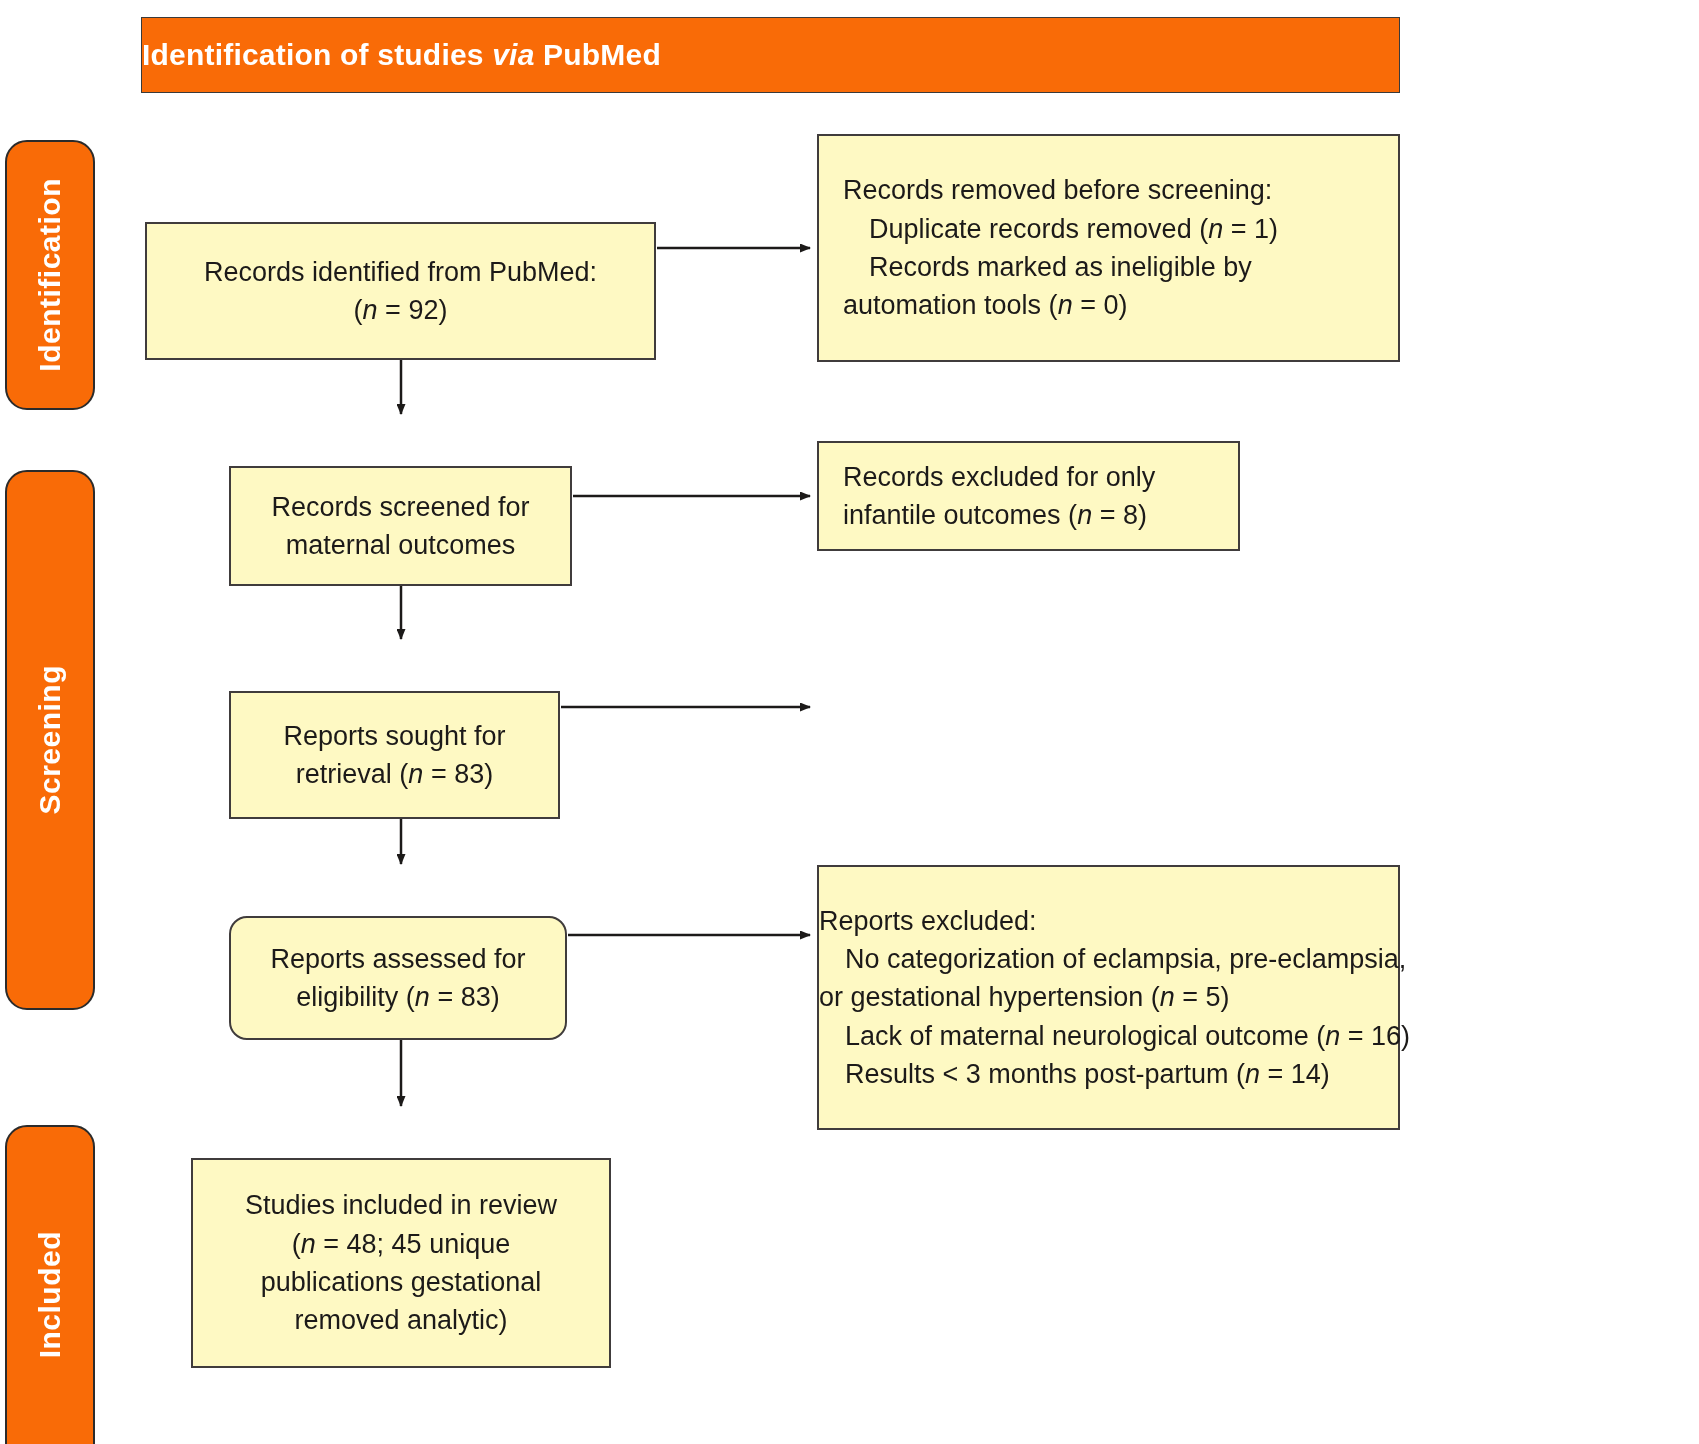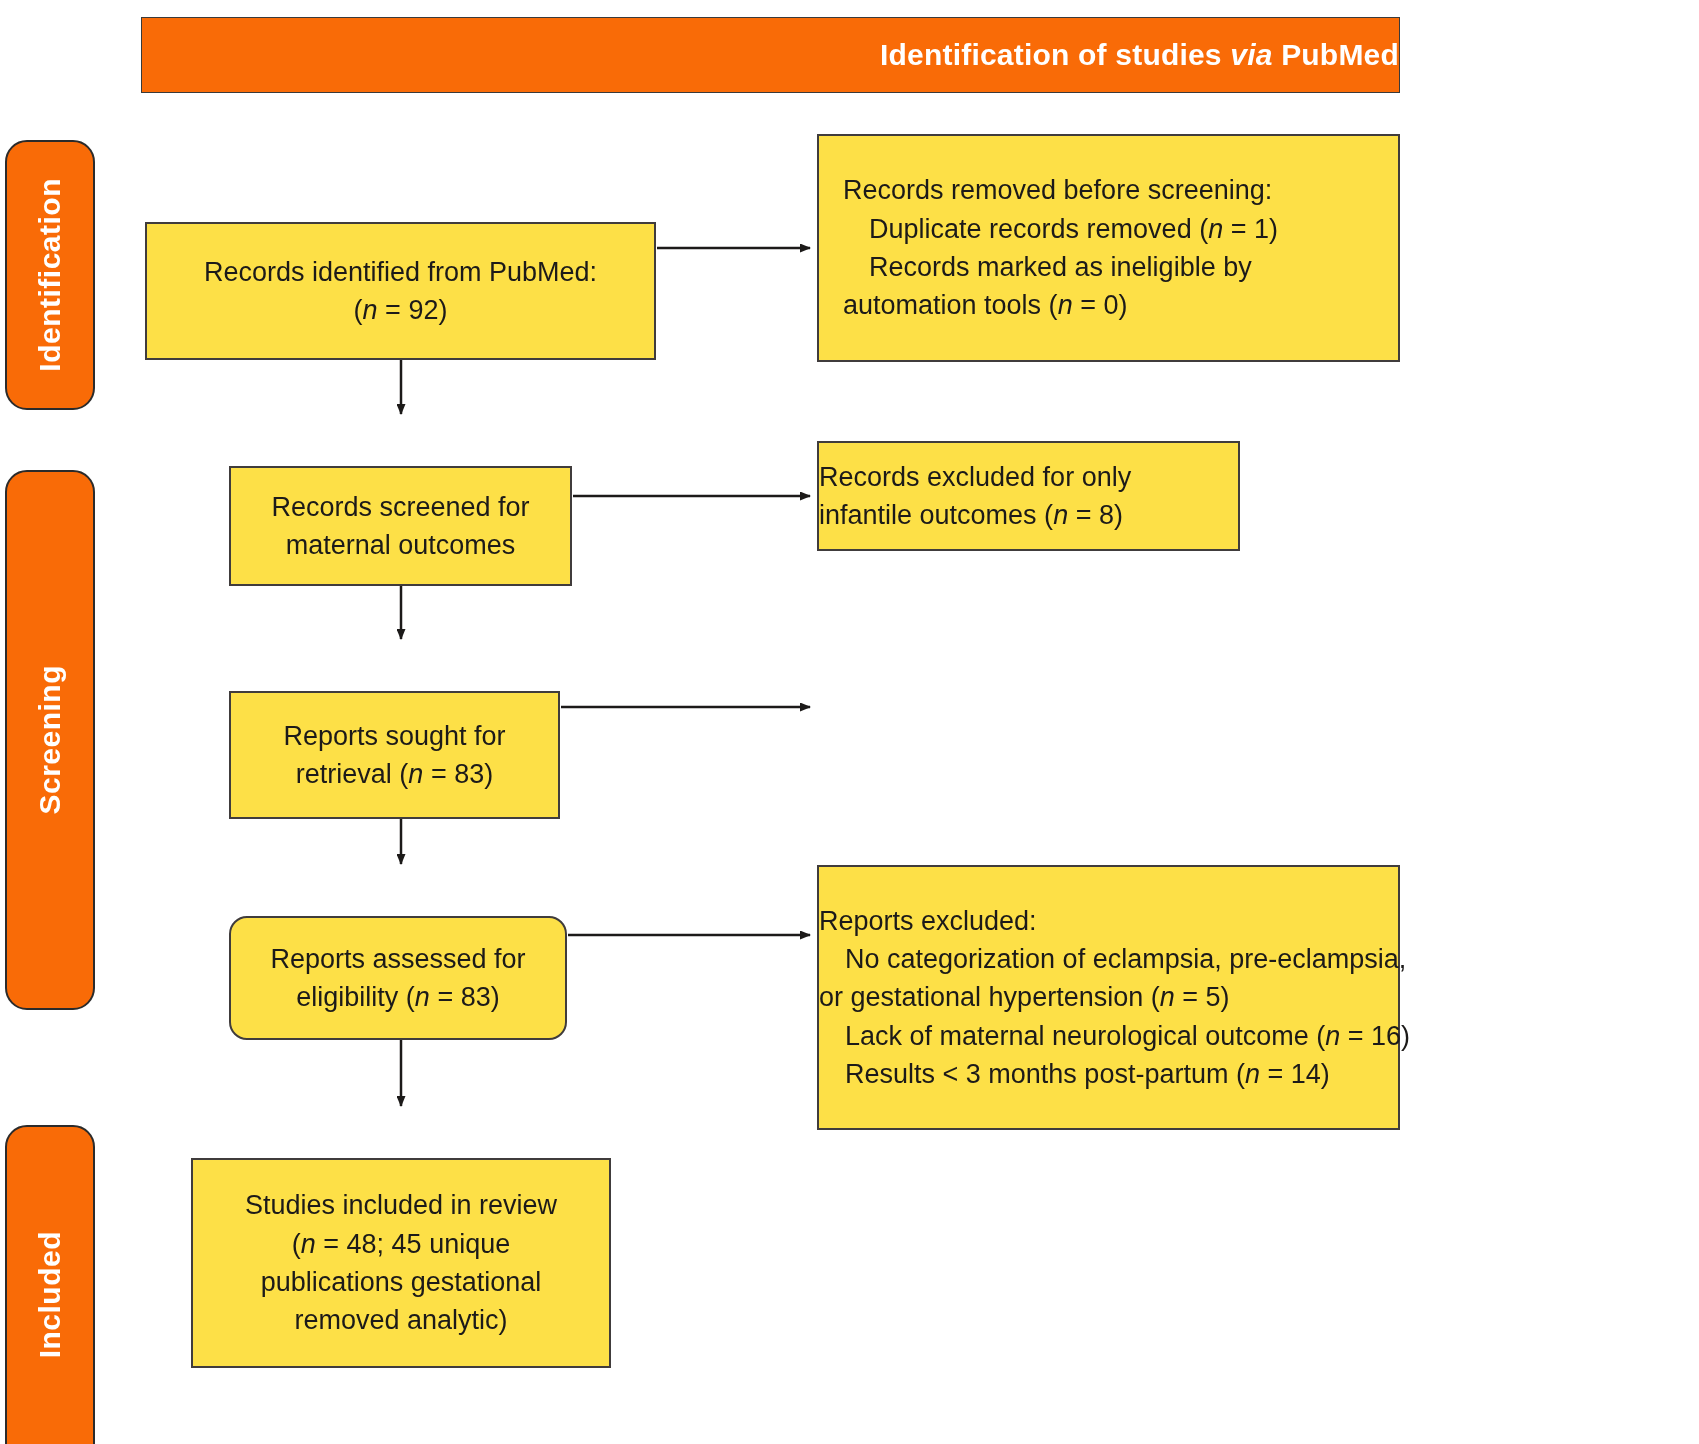--- a/index.html
+++ b/index.html
@@ -21,21 +21,21 @@
     position: absolute;
     left: 141px;
     top: 17px;
     width: 1259px;
     height: 76px;
     background: #F96B07;
     border: 1px solid #3a3a3a;
     box-sizing: border-box;
     display: flex;
     align-items: center;
-    justify-content: flex-end;
+    justify-content: flex-start;
   }
   .header-banner-text {
     color: #ffffff;
     font-size: 30px;
     font-weight: bold;
     letter-spacing: 0.2px;
     white-space: nowrap;
   }
   .header-banner-text .ital { font-style: italic; }
 
@@ -61,41 +61,41 @@
     white-space: nowrap;
     letter-spacing: 0.5px;
   }
   #tab-identification { top: 140px;  height: 270px; }
   #tab-screening     { top: 470px;  height: 540px; }
   #tab-included      { top: 1125px; height: 340px; }
 
   
   .flow-box {
     position: absolute;
-    background: #fde047;
+    background: #fef9c3;
     border: 2px solid #403c3c;
     box-sizing: border-box;
     display: flex;
     flex-direction: column;
     justify-content: center;
     color: #1c1a19;
     font-size: 27px;
     line-height: 1.42;
   }
   .flow-box.centered { align-items: center; text-align: center; margin-top: 45px; }
   .flow-box.lefty    { align-items: flex-start; text-align: left; }
   .flow-box .ln { display: block; white-space: nowrap; }
   .flow-box.lefty .pad { padding-left: 26px; }
   .ital { font-style: italic; }
 
   
   #box-identified   { left: 145px; top: 177px;  width: 511px; height: 138px; }
   #box-removed      { left: 817px; top: 134px;  width: 583px; height: 228px; padding-left: 24px; }
   #box-screened     { left: 229px; top: 421px;  width: 343px; height: 120px; }
-  #box-excluded-inf { left: 817px; top: 441px;  width: 423px; height: 110px; }
+  #box-excluded-inf { left: 817px; top: 441px;  width: 423px; height: 110px; padding-left: 24px; }
   #box-sought       { left: 229px; top: 646px;  width: 331px; height: 128px; }
   #box-notretrieved { left: 817px; top: 668px;  width: 459px; height: 79px;  padding-left: 24px; }
   #box-assessed     { left: 229px; top: 871px;  width: 338px; height: 124px; border-radius: 18px; }
   #box-rep-excluded { left: 817px; top: 865px;  width: 583px; height: 265px; }
   #box-included     { left: 191px; top: 1113px; width: 420px; height: 210px; }
 
   
   #connectors {
     position: absolute;
     left: 0; top: 0;

